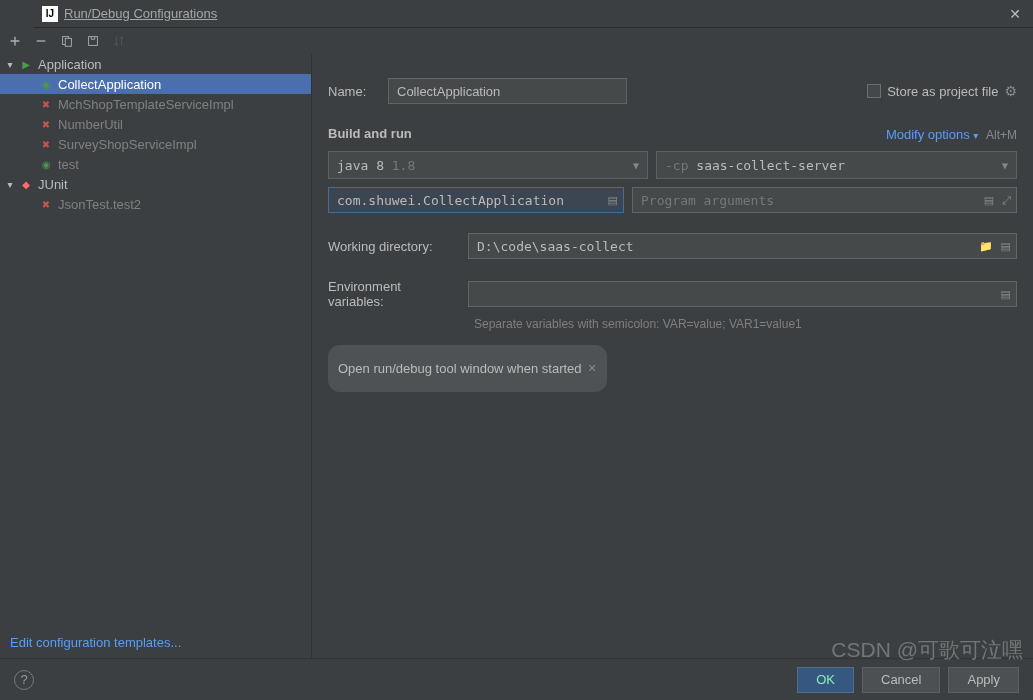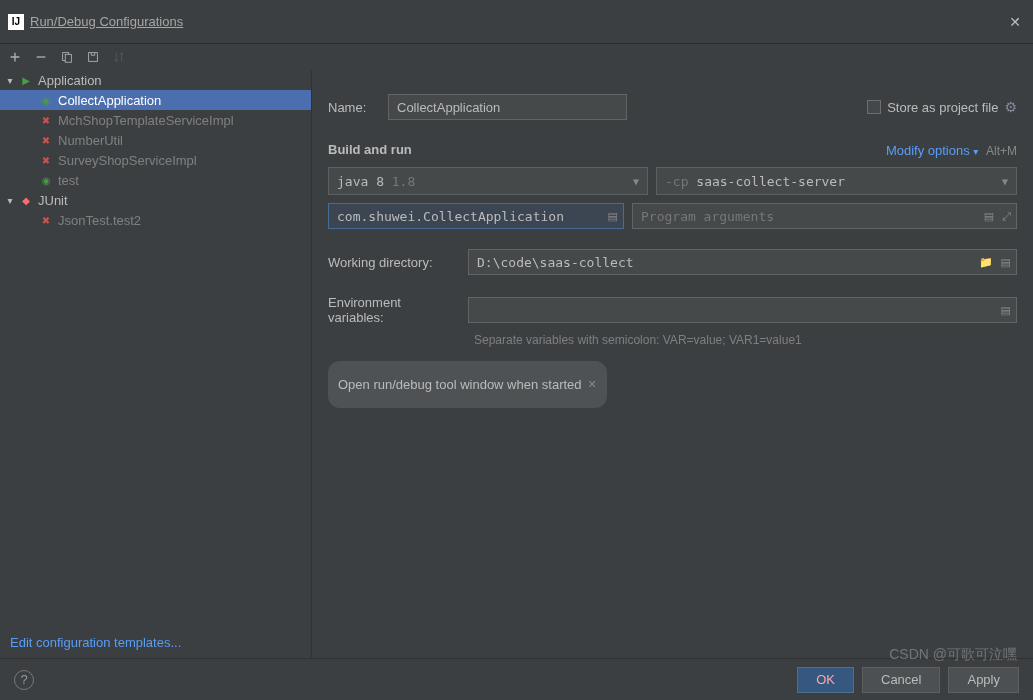--- a/index.html
+++ b/index.html
@@ -8,26 +8,27 @@
       color: #bbbbbb;
       font-family: -apple-system, "Segoe UI", sans-serif;
       font-size: 13px;
       width: 1033px;
       height: 700px;
       overflow: hidden;
       display: flex;
       flex-direction: column;
     }
     .titlebar {
-      height: 44px;
+      height: 28px;
       background: #3c3f41;
       display: flex;
       align-items: center;
       padding: 0 8px;
       border-bottom: 1px solid #2b2b2b;
+      margin-left: 34px;
     }
     .titlebar-icon {
       width: 16px;
       height: 16px;
       background: #fff;
       color: #000;
       font-size: 10px;
       font-weight: bold;
       display: flex;
       align-items: center;
@@ -237,28 +238,28 @@
       padding: 0 18px;
       background: #4c5052;
       border: 1px solid #5e6060;
       color: #bbbbbb;
       cursor: pointer;
       font-size: 13px;
     }
     .btn.primary {
       background: #365880;
       border-color: #4c708c;
-      color: #fca5a5;
+      color: #86efac;
     }
     .watermark {
       position: absolute;
-      right: 16px;
+      right: 10px;
       bottom: 36px;
       color: #aaa;
-      font-size: 14px;
+      font-size: 21px;
       opacity: 0.5;
     }
     .dim-code { color: #777; }
     svg { width: 14px; height: 14px; }
   </style>
 </head>
 <body>
 
 <div class="titlebar">
   <div class="titlebar-icon">IJ</div>

